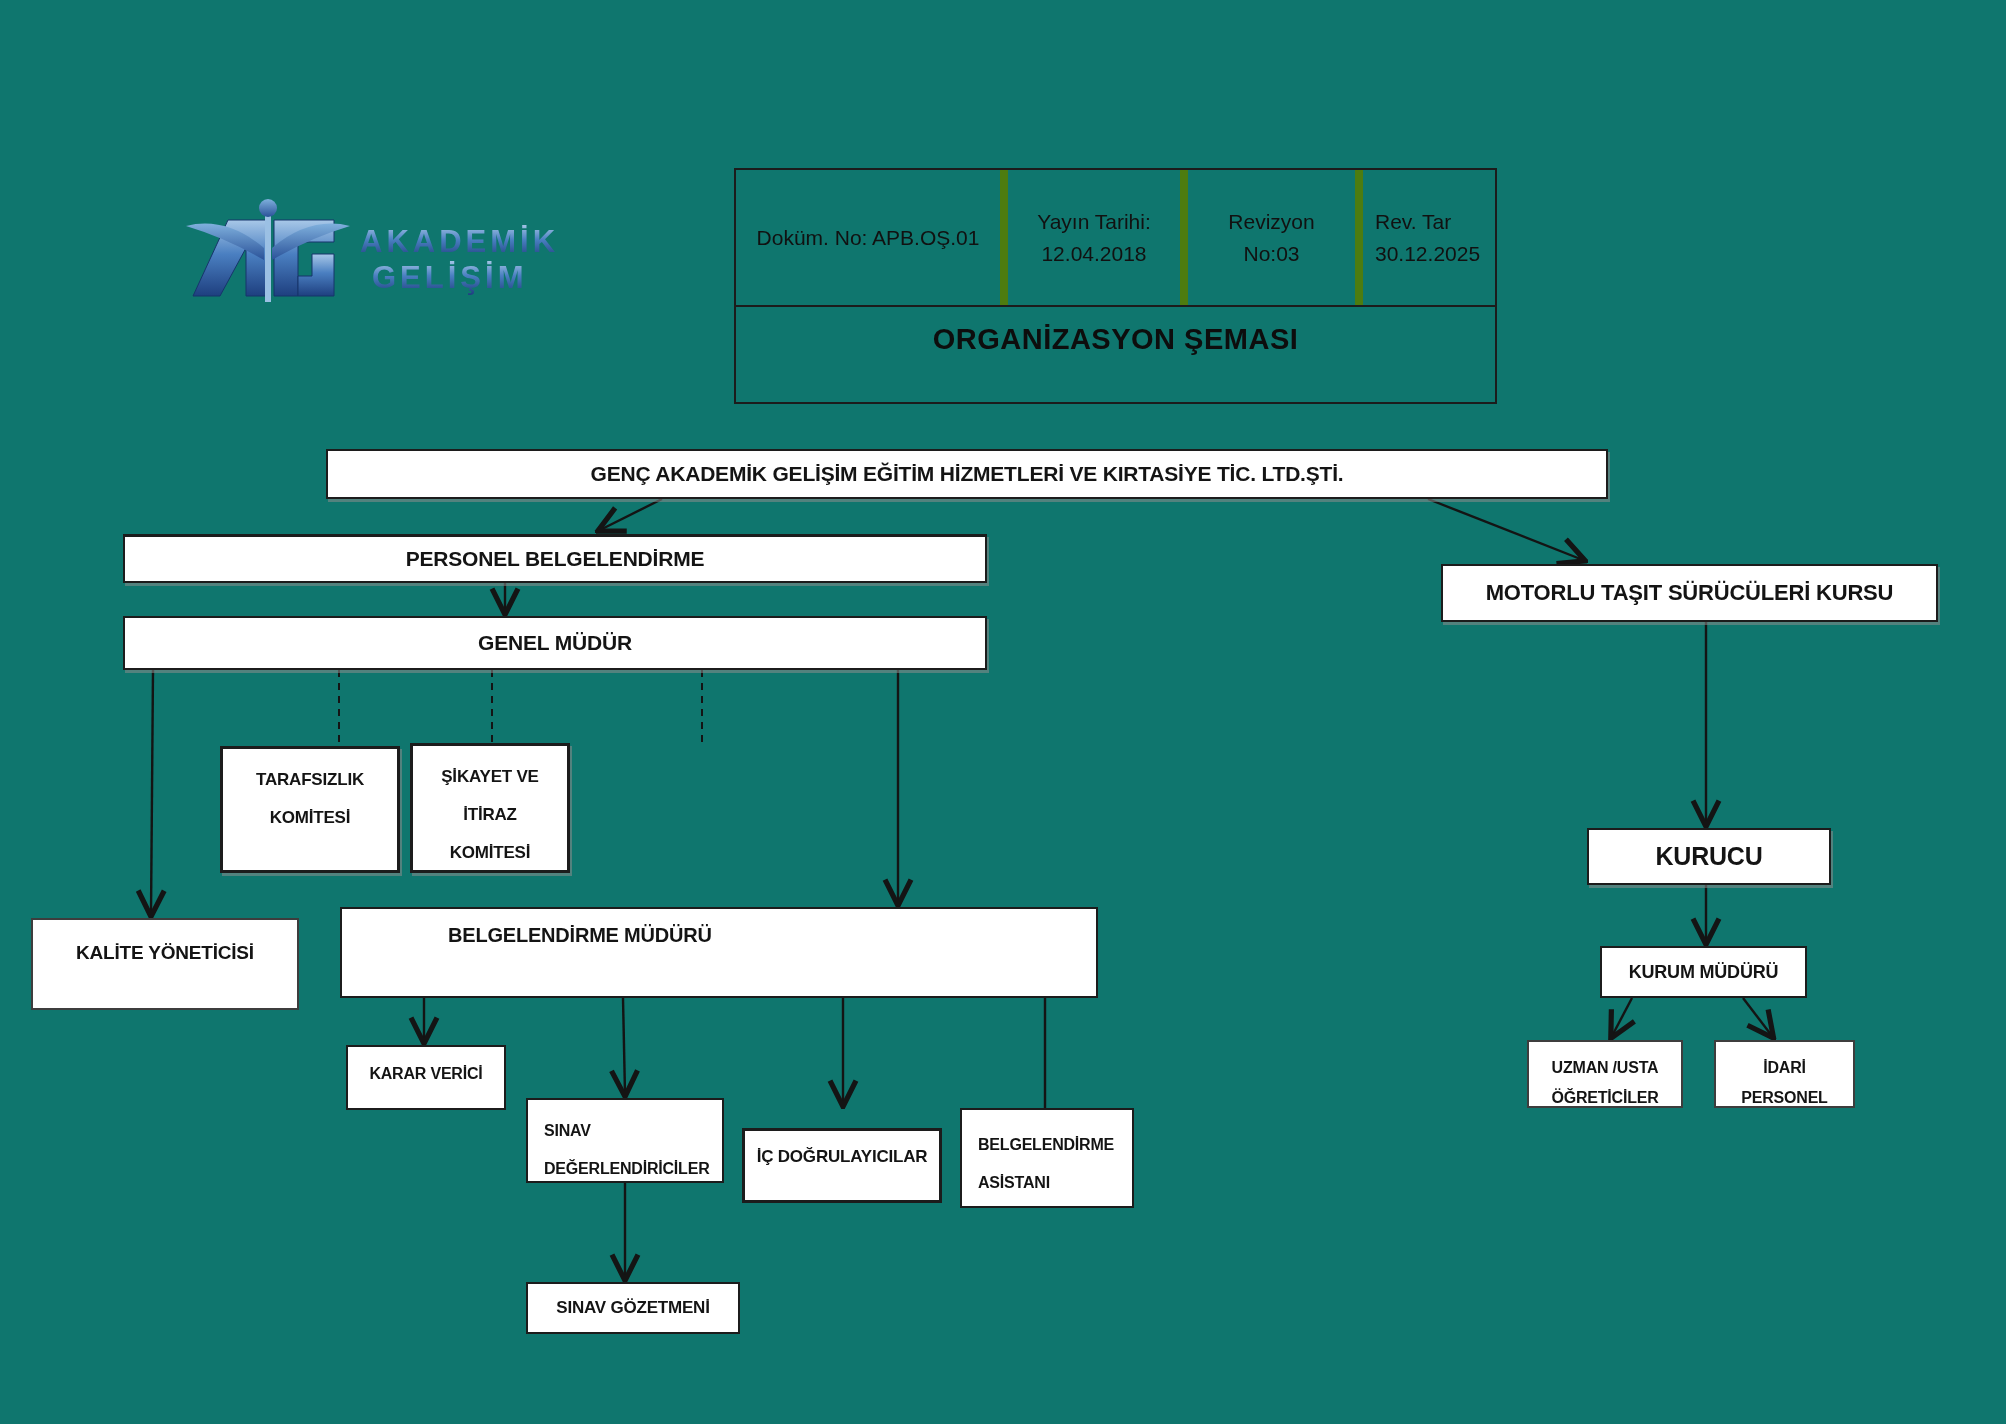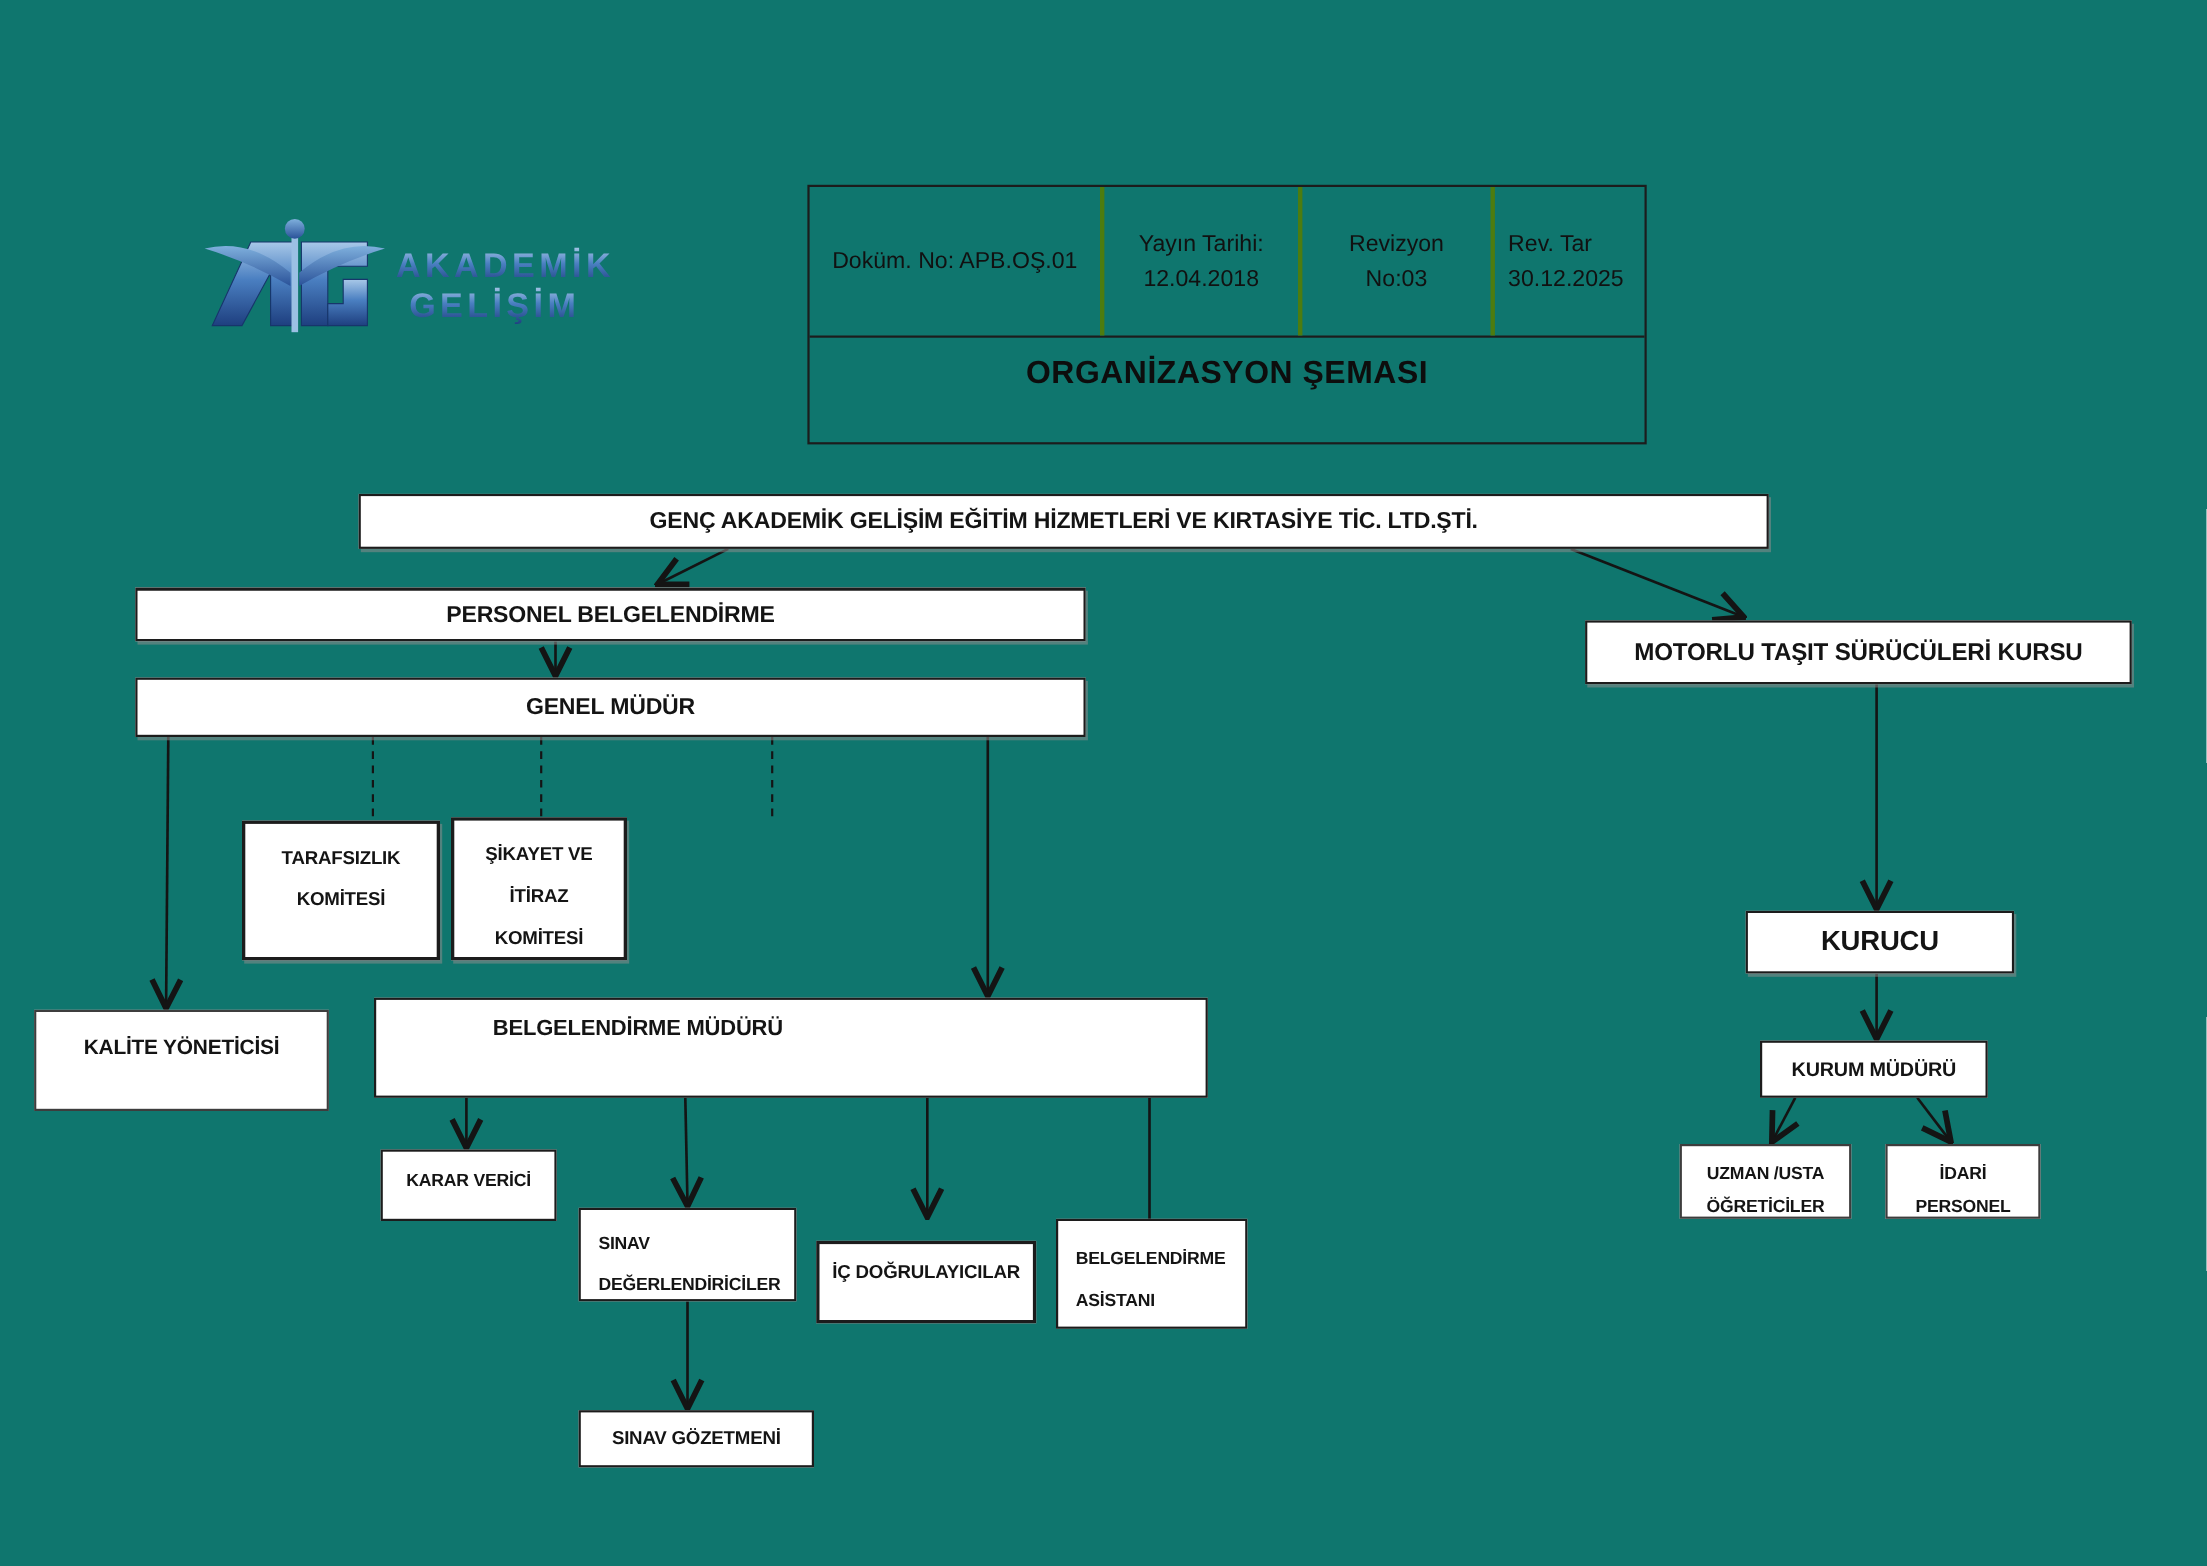--- a/index.html
+++ b/index.html
@@ -4,21 +4,21 @@
 <style>
   html,body{margin:0;padding:0;background:#ffffff;}
   #page{position:relative;width:2006px;height:1424px;background:#0f766e;overflow:hidden;
         font-family:"Liberation Sans", sans-serif;color:#161616;}
 
   
   #doc-table{position:absolute;left:734px;top:168px;width:759px;border:2px solid #1c1c1c;}
   #doc-row1{display:flex;height:135px;}
   .doc-cell{box-sizing:border-box;display:flex;flex-direction:column;justify-content:center;
             align-items:center;text-align:center;font-size:21px;line-height:1.5;color:#111;}
-  .doc-cell + .doc-cell{border-left:4px solid #4d7c0f;}
+  .doc-cell + .doc-cell{border-left:8px solid #4d7c0f;}
   #doc-cell-1{width:264px;}
   #doc-cell-2{width:180px;}
   #doc-cell-3{width:175px;}
   #doc-cell-4{width:140px;align-items:flex-start;padding-left:12px;text-align:left;}
   #doc-title-row{height:97px;border-top:2px solid #1c1c1c;box-sizing:border-box;
                  display:flex;justify-content:center;align-items:flex-start;padding-top:16px;
                  font-size:29px;font-weight:700;letter-spacing:.5px;color:#0d0d0d;}
 
   
   #logo{position:absolute;left:148px;top:196px;width:430px;height:110px;}

